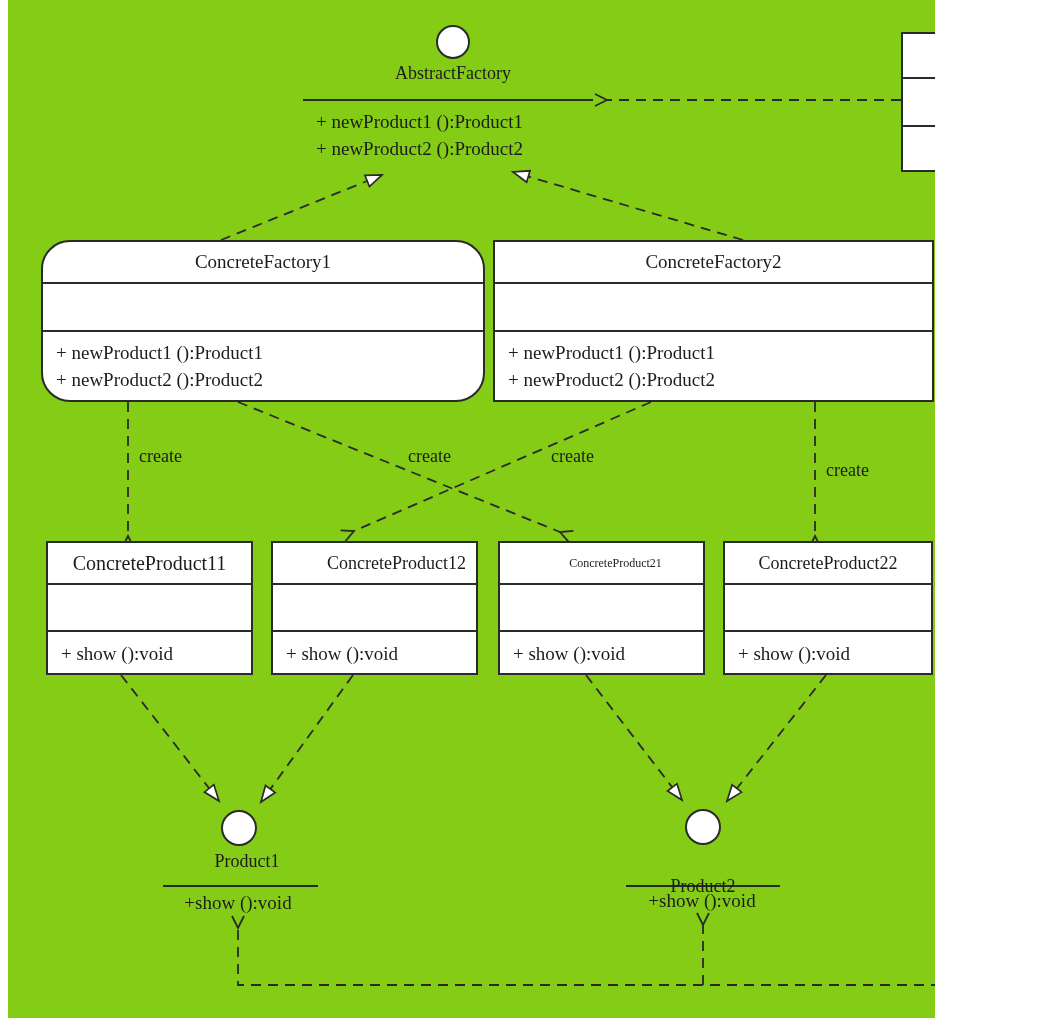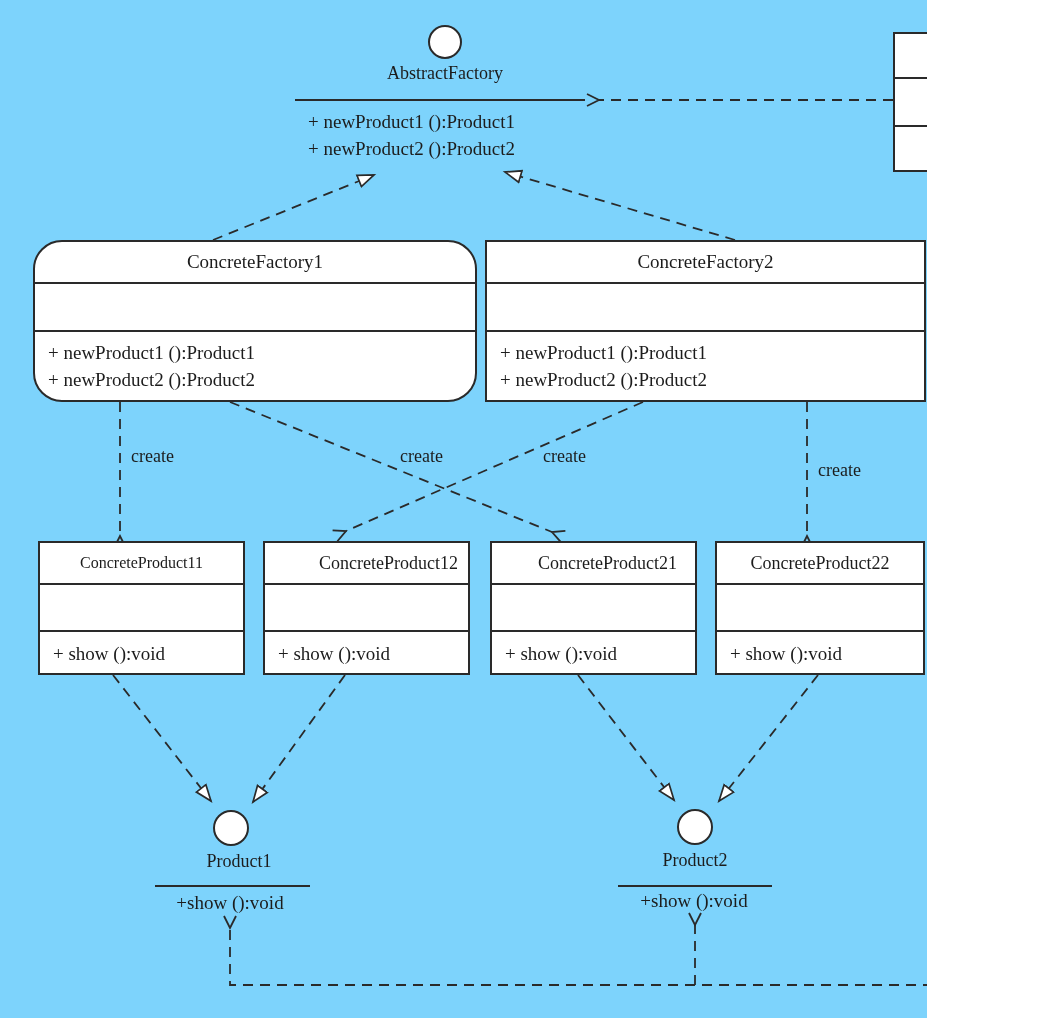--- a/index.html
+++ b/index.html
@@ -1,23 +1,24 @@
 <!DOCTYPE html>
 <html><head>
 <meta charset="utf-8">
 <style>
   html, body { margin: 0; padding: 0; background: #ffffff; }
   #stage {
     position: relative;
     width: 927px;
     height: 1018px;
-    background: #7dd3fc;
+    background: #84cc16;
     font-family: "Liberation Serif", "DejaVu Serif", serif;
     color: #1c1c1c;
     overflow: hidden;
+    margin-left: 8px;
   }
   #wires {
     position: absolute;
     left: 0; top: 0;
     width: 1047px; height: 1018px;
     z-index: 1;
   }
   .class-box {
     position: absolute;
     z-index: 2;
@@ -124,50 +125,50 @@
       <div>+ newProduct2 ():Product2</div>
     </div>
   </div>
 
   <div class="floating-label" style="left:131px; top:446px;">create</div>
   <div class="floating-label" style="left:400px; top:446px;">create</div>
   <div class="floating-label" style="left:543px; top:446px;">create</div>
   <div class="floating-label" style="left:818px; top:460px;">create</div>
 
   <div class="class-box" style="left:38px; top:541px; width:207px; height:134px;">
-    <div class="row name-row" style="height:42px; font-size:16px;">ConcreteProduct11</div>
+    <div class="row name-row" style="height:42px; font-size:20px;">ConcreteProduct11</div>
     <div class="row" style="height:47px;"></div>
     <div class="row methods-row" style="height:41px; padding-top:8px;">
       <div>+ show ():void</div>
     </div>
   </div>
 
   <div class="class-box" style="left:263px; top:541px; width:207px; height:134px;">
     <div class="row name-row" style="height:42px; font-size:18px;padding-left:44px;">ConcreteProduct12</div>
     <div class="row" style="height:47px;"></div>
     <div class="row methods-row" style="height:41px; padding-top:8px;">
       <div>+ show ():void</div>
     </div>
   </div>
 
   <div class="class-box" style="left:490px; top:541px; width:207px; height:134px;">
-    <div class="row name-row" style="height:42px; font-size:18px;padding-left:28px;">ConcreteProduct21</div>
+    <div class="row name-row" style="height:42px; font-size:12px;padding-left:28px;">ConcreteProduct21</div>
     <div class="row" style="height:47px;"></div>
     <div class="row methods-row" style="height:41px; padding-top:8px;">
       <div>+ show ():void</div>
     </div>
   </div>
 
   <div class="class-box" style="left:715px; top:541px; width:210px; height:134px;">
     <div class="row name-row" style="height:42px; font-size:18px;">ConcreteProduct22</div>
     <div class="row" style="height:47px;"></div>
     <div class="row methods-row" style="height:41px; padding-top:8px;">
       <div>+ show ():void</div>
     </div>
   </div>
 
   <div class="floating-label centered" style="left:239px; top:851px;">Product1</div>
   <div class="floating-label centered" style="left:230px; top:892px; font-size:19px;">+show ():void</div>
 
-  <div class="floating-label centered" style="left:695px; top:850px;">Product2</div>
+  <div class="floating-label centered" style="left:695px; top:876px;">Product2</div>
   <div class="floating-label centered" style="left:694px; top:890px; font-size:19px;">+show ():void</div>
 
 </div>
 
 </body></html>

